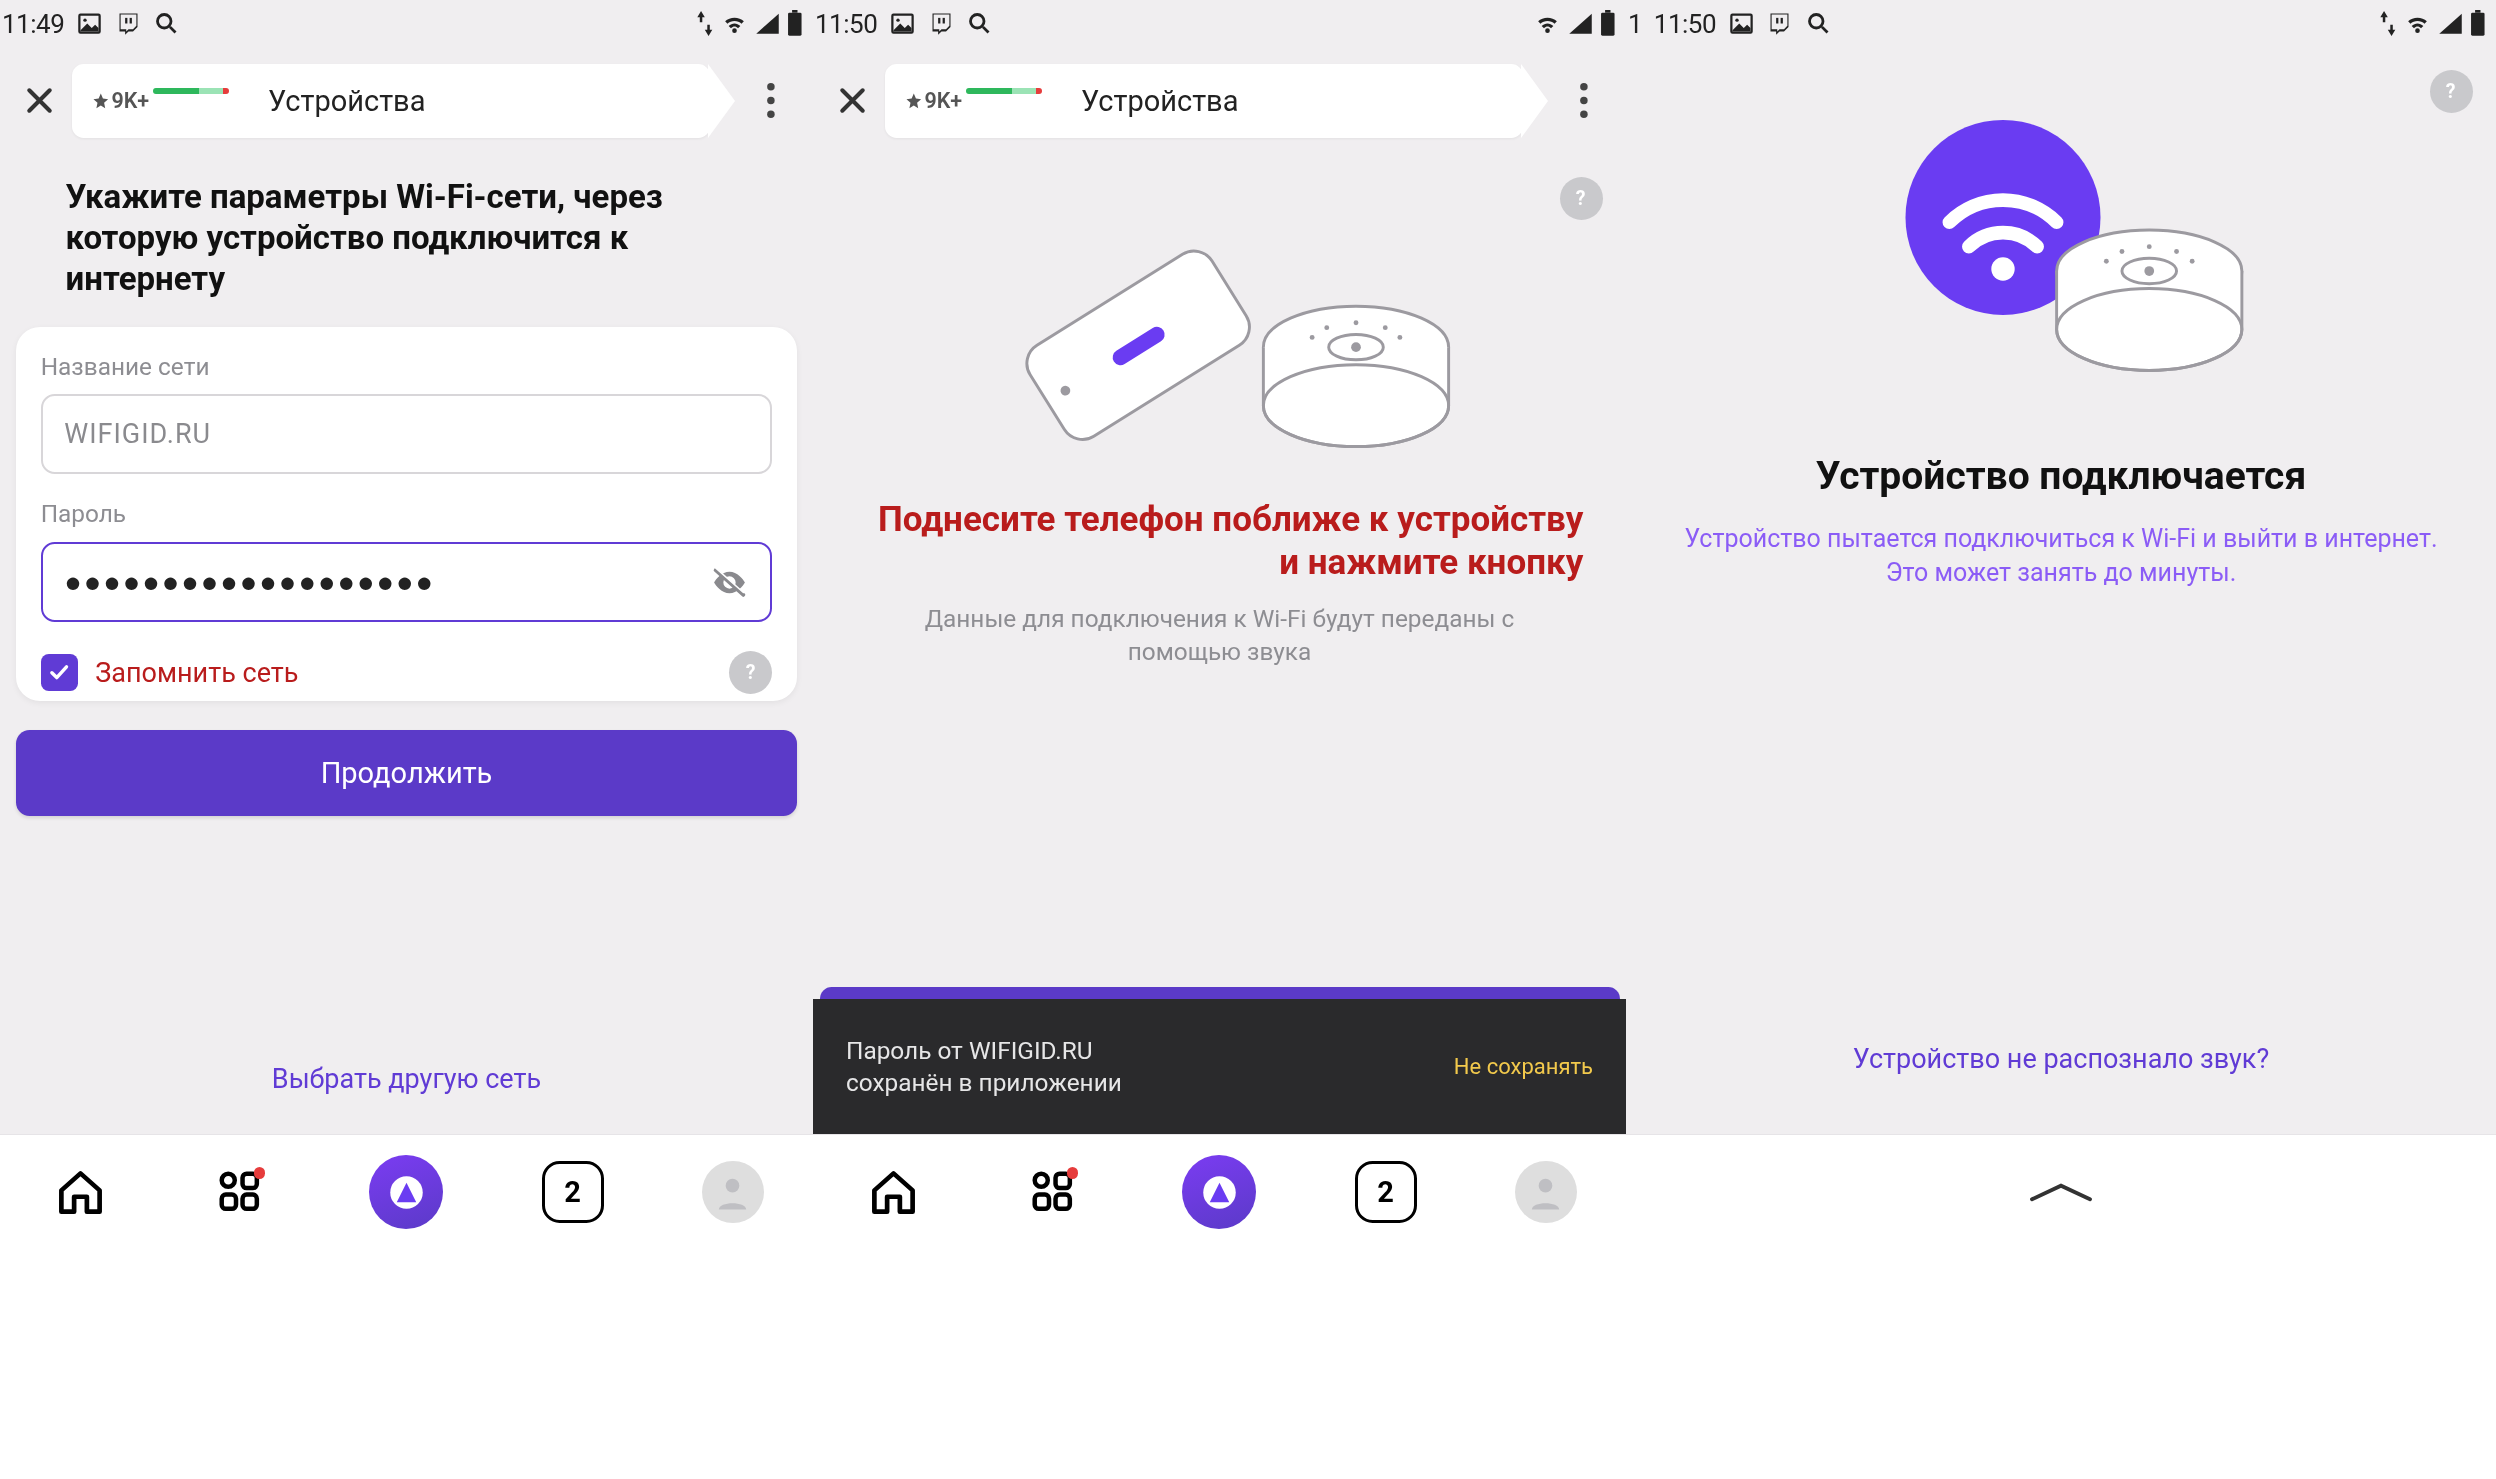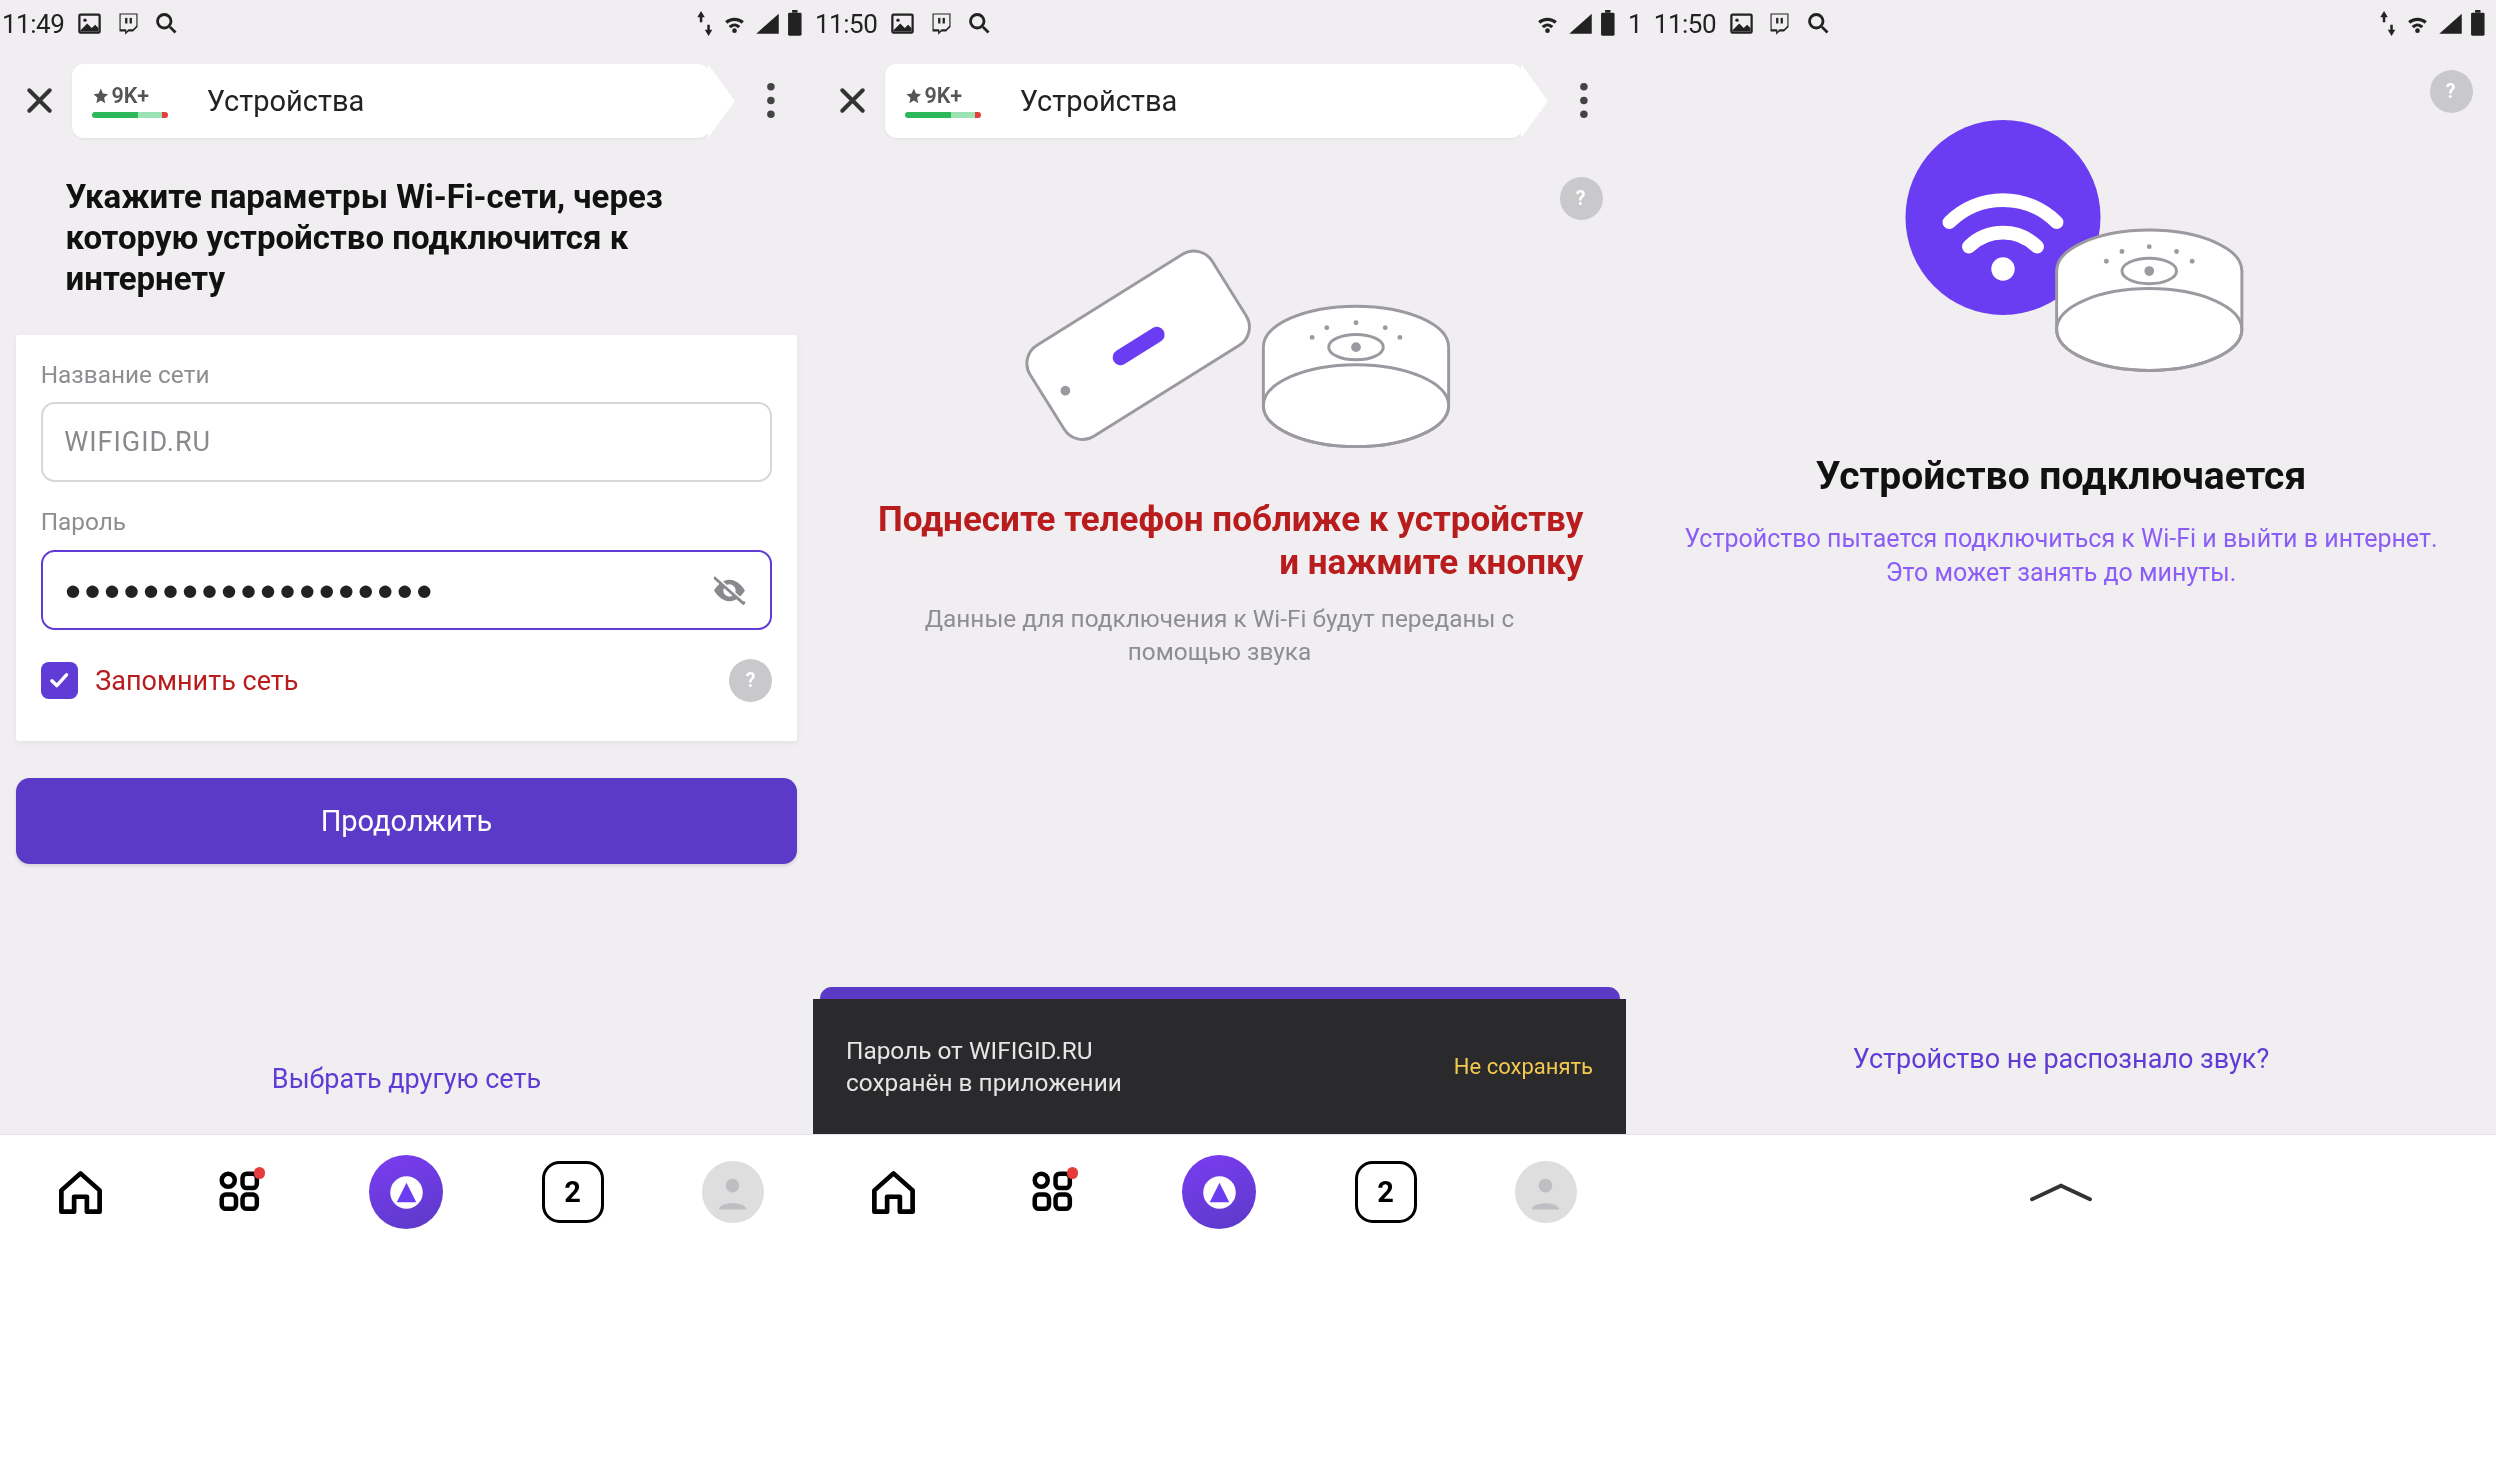--- a/index.html
+++ b/index.html
@@ -14,33 +14,33 @@
   .status-left { display:flex; align-items:center; gap:11.7px; }
   .status-right { display:flex; align-items:center; gap:5.9px; }
   .status-time { font-weight:400; letter-spacing:-0.5px; }
   .ico { display:inline-flex; }
 
   
   .title-bar { height:107px; display:flex; align-items:center; padding:0 17.6px; gap:11.7px; background:#f0eef0; }
   .close-x { width:43px; height:43px; display:flex; align-items:center; justify-content:center; color:#333; }
   .tab { flex:1; height:74px; background:#fff; border-radius:11.7px; display:flex; align-items:center; padding:0 19.5px; position:relative; box-shadow:0 1px 2.9px rgba(0,0,0,0.06); }
   .tab::after { content:""; position:absolute; right:-25px; top:0; width:0; height:0; border-top:37px solid transparent; border-bottom:37px solid transparent; border-left:27px solid #fff; }
-  .tab-rating { display:flex; flex-direction:column; gap:3.9px; margin-right:39px; }
+  .tab-rating { display:flex; flex-direction:row; gap:3.9px; margin-right:39px; }
   .tab-rating-top { display:flex; align-items:center; gap:2px; color:#555; font-size:21.5px; font-weight:600; }
   .rating-bar { width:76px; height:5.9px; border-radius:2.9px; background:linear-gradient(90deg,#2eb85c 0 60%, #9be3b5 60% 92%, #e63c3c 92% 100%); }
   .tab-title { font-size:29px; color:#222; }
   .dots-btn { width:49px; height:49px; display:flex; align-items:center; justify-content:center; color:#444; margin-left:25px; }
 
   
   .content { flex:1; position:relative; padding:21.5px 13.7px 0 13.7px; display:flex; flex-direction:column; }
   .help-float { position:absolute; top:23.4px; right:23.4px; width:43px; height:43px; border-radius:50%; background:#c9c9cc; display:flex; align-items:center; justify-content:center; }
 
   
   .heading { font-size:33px; line-height:1.25; font-weight:700; color:#111; padding:0 3.9px 23.4px 3.9px;margin-left:48px; }
-  .card { background:#fff; border-radius:3px; padding:25px 25px 39px 25px; margin:12px 2px; box-shadow:0 2px 5.9px rgba(0,0,0,0.06); }
+  .card { background:#fff; border-radius:24px; padding:25px 25px 7px 25px; margin:4px 2px; box-shadow:0 2px 5.9px rgba(0,0,0,0.06); }
   .field-label { font-size:24.4px; color:#8d8d92; margin-bottom:13.7px; }
   .input { width:100%; height:80px; border:2px solid #d8d6d9; border-radius:13.7px; font-size:27px; color:#888; padding:0 21.5px; display:flex; align-items:center; background:#fff; }
   .input.focused { border-color:#603bd5; }
   .input .val { flex:1; letter-spacing:1px; color:#333; }
   .input .placeholder-dots { flex:1; font-size:29px; letter-spacing:2px; color:#222; }
   .eye-btn { width:39px; height:39px; display:flex; align-items:center; justify-content:center; color:#8a8a8e; }
   .field-gap { height:25px; }
   .remember-row { display:flex; align-items:center; gap:17.6px; margin-top:29px; }
   .checkbox { width:37px; height:37px; border-radius:7.8px; background:#603bd5; display:flex; align-items:center; justify-content:center; }
   .remember-label { font-size:27px; color:#b91c1c; flex:1; }

